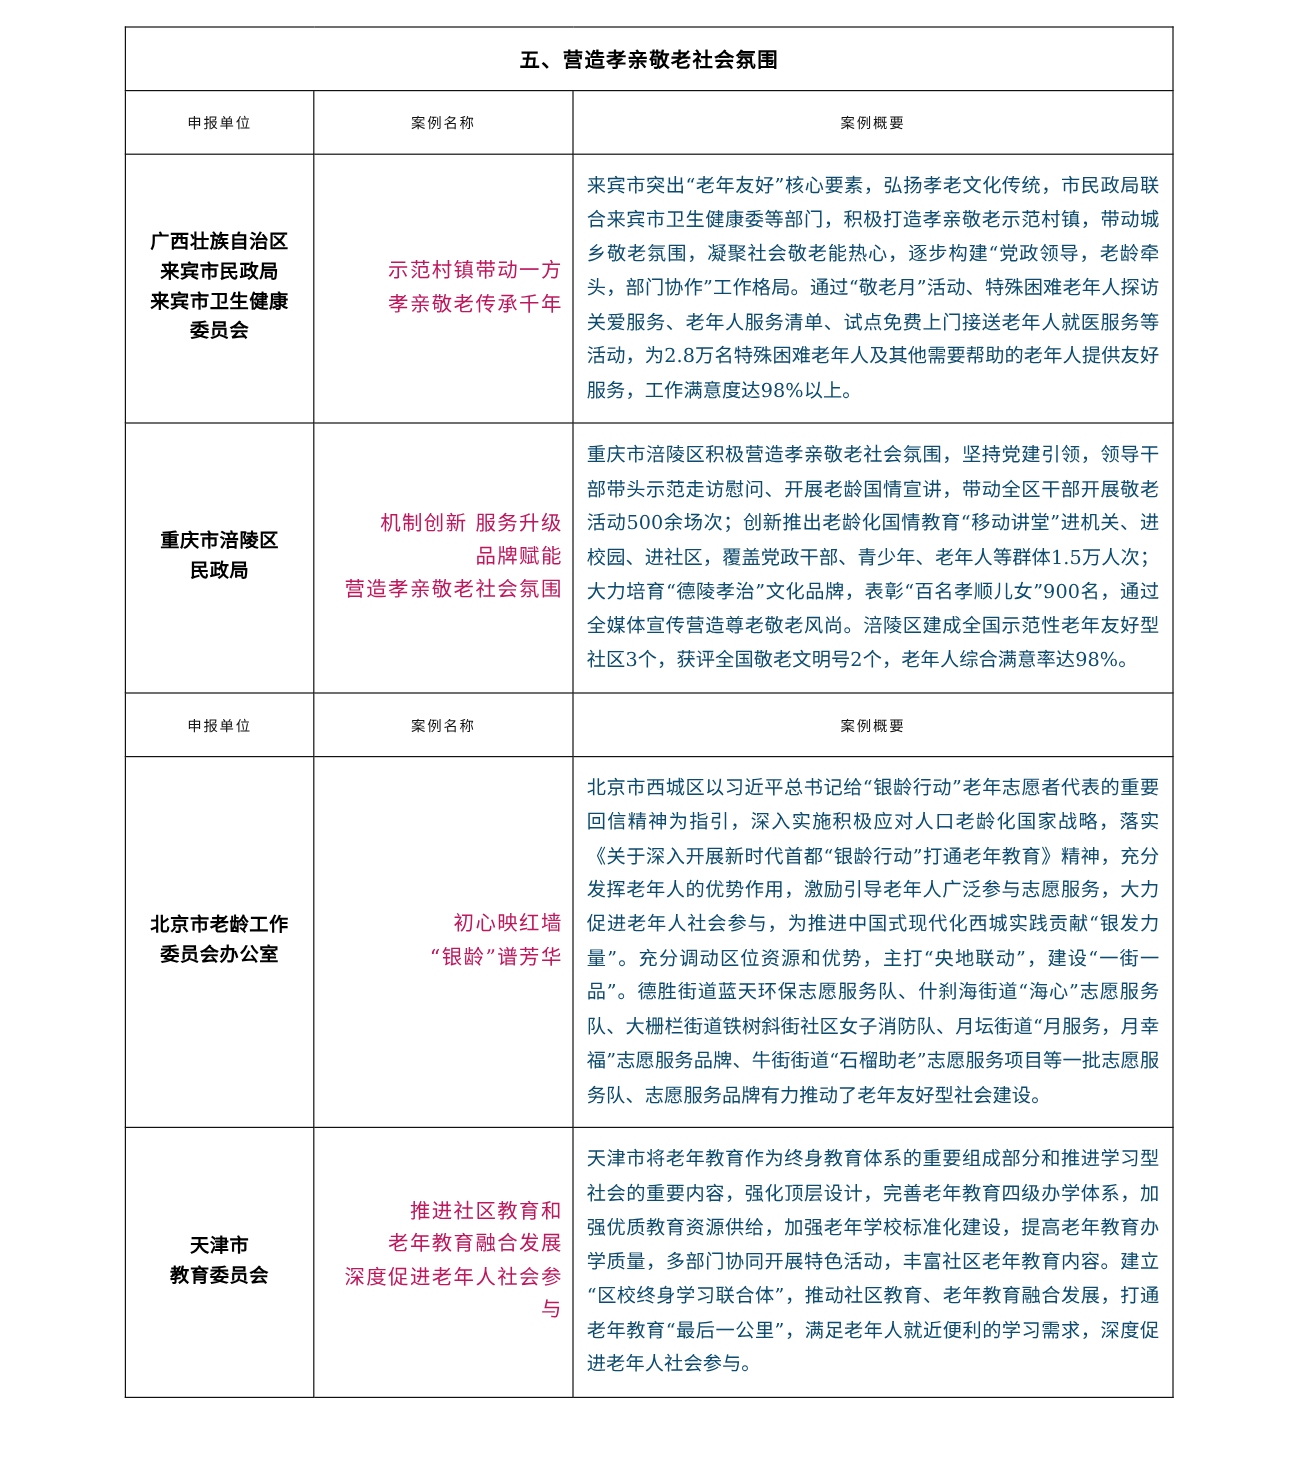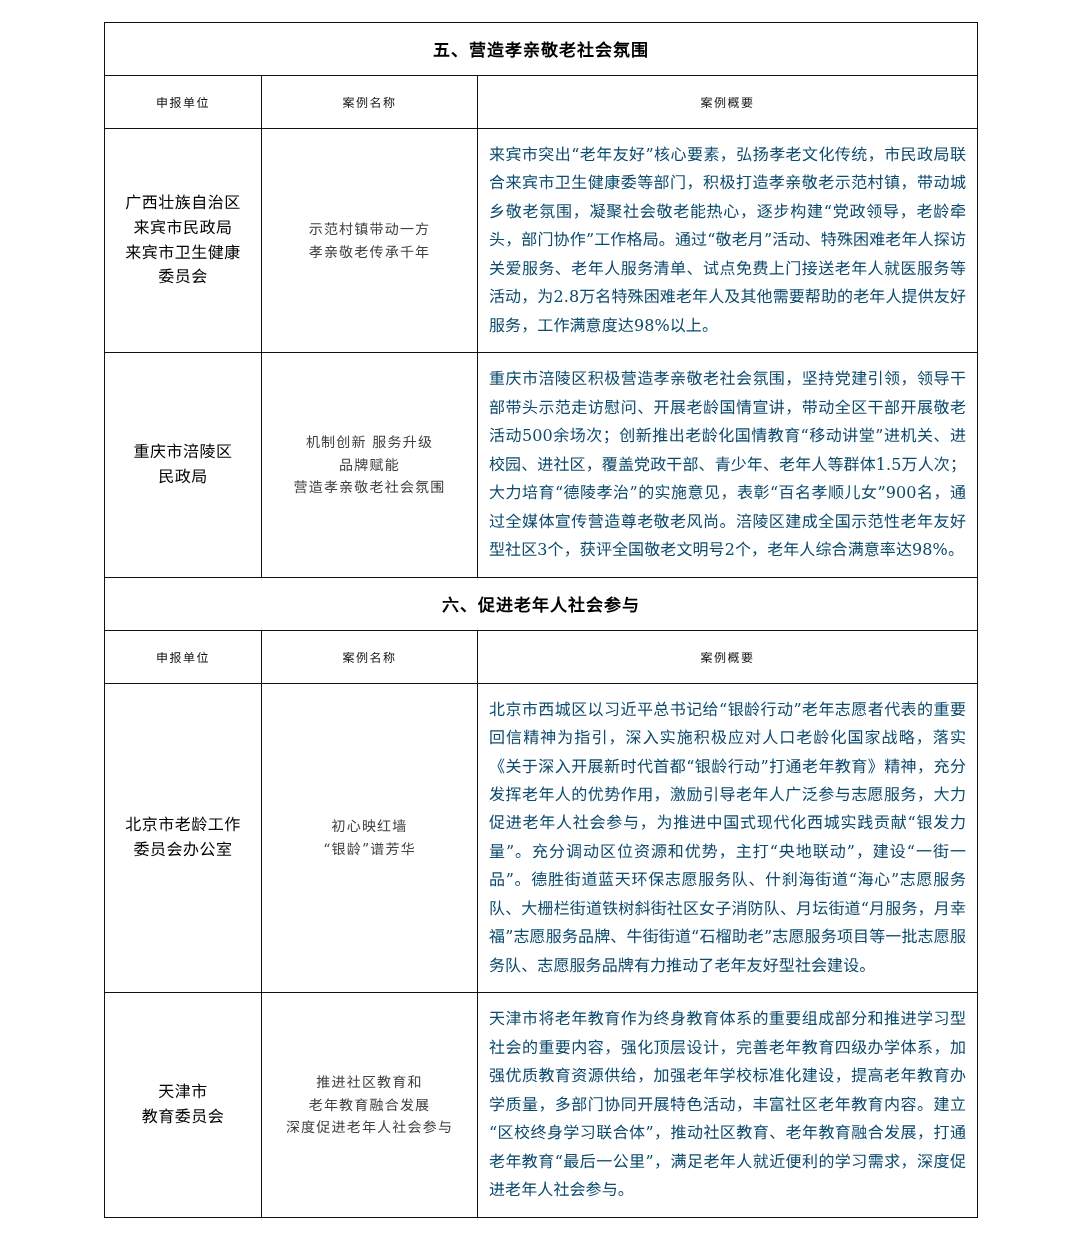--- a/index.html
+++ b/index.html
@@ -56,35 +56,35 @@
     font-family: "DejaVu Serif", "Liberation Serif", serif;
     font-size: 12px;
     letter-spacing: 1.5px;
     padding: 17px 0 18px 0 !important;
     color: #111;
   }
   
   .cell-unit {
     text-align: center;
     font-family: "Liberation Sans", "DejaVu Sans", sans-serif;
-    font-weight: normal;
+    font-weight: bold;
     font-size: 16px;
     line-height: 1.55;
     letter-spacing: 0.5px;
     padding: 8px 14px !important;
     color: #000;
   }
   .cell-case {
-    text-align: center;
+    text-align: right;
     font-family: "DejaVu Serif", "Liberation Serif", serif;
-    font-size: 14px;
+    font-size: 17px;
     line-height: 1.62;
     letter-spacing: 1.2px;
     padding: 8px 8px !important;
-    color: #404040;
+    color: #be185d;
   }
   .cell-summary {
     text-align: justify;
     text-align-last: left;
     font-family: "DejaVu Serif", "Liberation Serif", serif;
     font-size: 16px;
     line-height: 1.78;
     letter-spacing: 0.1px;
     padding: 12px 11px 12px 11px !important;
     color: #0c4a6e;
@@ -124,27 +124,24 @@
         <td class="cell-case va-mid">示范村镇带动一方<br>孝亲敬老传承千年</td>
         <td class="cell-summary">
           <p>来宾市突出“老年友好”核心要素，弘扬孝老文化传统，市民政局联合来宾市卫生健康委等部门，积极打造孝亲敬老示范村镇，带动城乡敬老氛围，凝聚社会敬老能热心，逐步构建“党政领导，老龄牵头，部门协作”工作格局。通过“敬老月”活动、特殊困难老年人探访关爱服务、老年人服务清单、试点免费上门接送老年人就医服务等活动，为2.8万名特殊困难老年人及其他需要帮助的老年人提供友好服务，工作满意度达98%以上。</p>
         </td>
       </tr>
 
       <tr>
         <td class="cell-unit va-mid">重庆市涪陵区<br>民政局</td>
         <td class="cell-case va-mid">机制创新  服务升级<br>品牌赋能<br>营造孝亲敬老社会氛围</td>
         <td class="cell-summary">
-          <p>重庆市涪陵区积极营造孝亲敬老社会氛围，坚持党建引领，领导干部带头示范走访慰问、开展老龄国情宣讲，带动全区干部开展敬老活动500余场次；创新推出老龄化国情教育“移动讲堂”进机关、进校园、进社区，覆盖党政干部、青少年、老年人等群体1.5万人次；大力培育“德陵孝治”的实施意见，表彰“百名孝顺儿女”900名，通过全媒体宣传营造尊老敬老风尚。涪陵区建成全国示范性老年友好型社区3个，获评全国敬老文明号2个，老年人综合满意率达98%。</p>
+          <p>重庆市涪陵区积极营造孝亲敬老社会氛围，坚持党建引领，领导干部带头示范走访慰问、开展老龄国情宣讲，带动全区干部开展敬老活动500余场次；创新推出老龄化国情教育“移动讲堂”进机关、进校园、进社区，覆盖党政干部、青少年、老年人等群体1.5万人次；大力培育“德陵孝治”文化品牌，表彰“百名孝顺儿女”900名，通过全媒体宣传营造尊老敬老风尚。涪陵区建成全国示范性老年友好型社区3个，获评全国敬老文明号2个，老年人综合满意率达98%。</p>
         </td>
       </tr>
 
-      <tr>
-        <td class="section-banner" colspan="3">六、促进老年人社会参与</td>
-      </tr>
       <tr>
         <td class="col-head">申报单位</td>
         <td class="col-head">案例名称</td>
         <td class="col-head">案例概要</td>
       </tr>
 
       <tr>
         <td class="cell-unit va-mid">北京市老龄工作<br>委员会办公室</td>
         <td class="cell-case va-mid">初心映红墙<br>“银龄”谱芳华</td>
         <td class="cell-summary">

